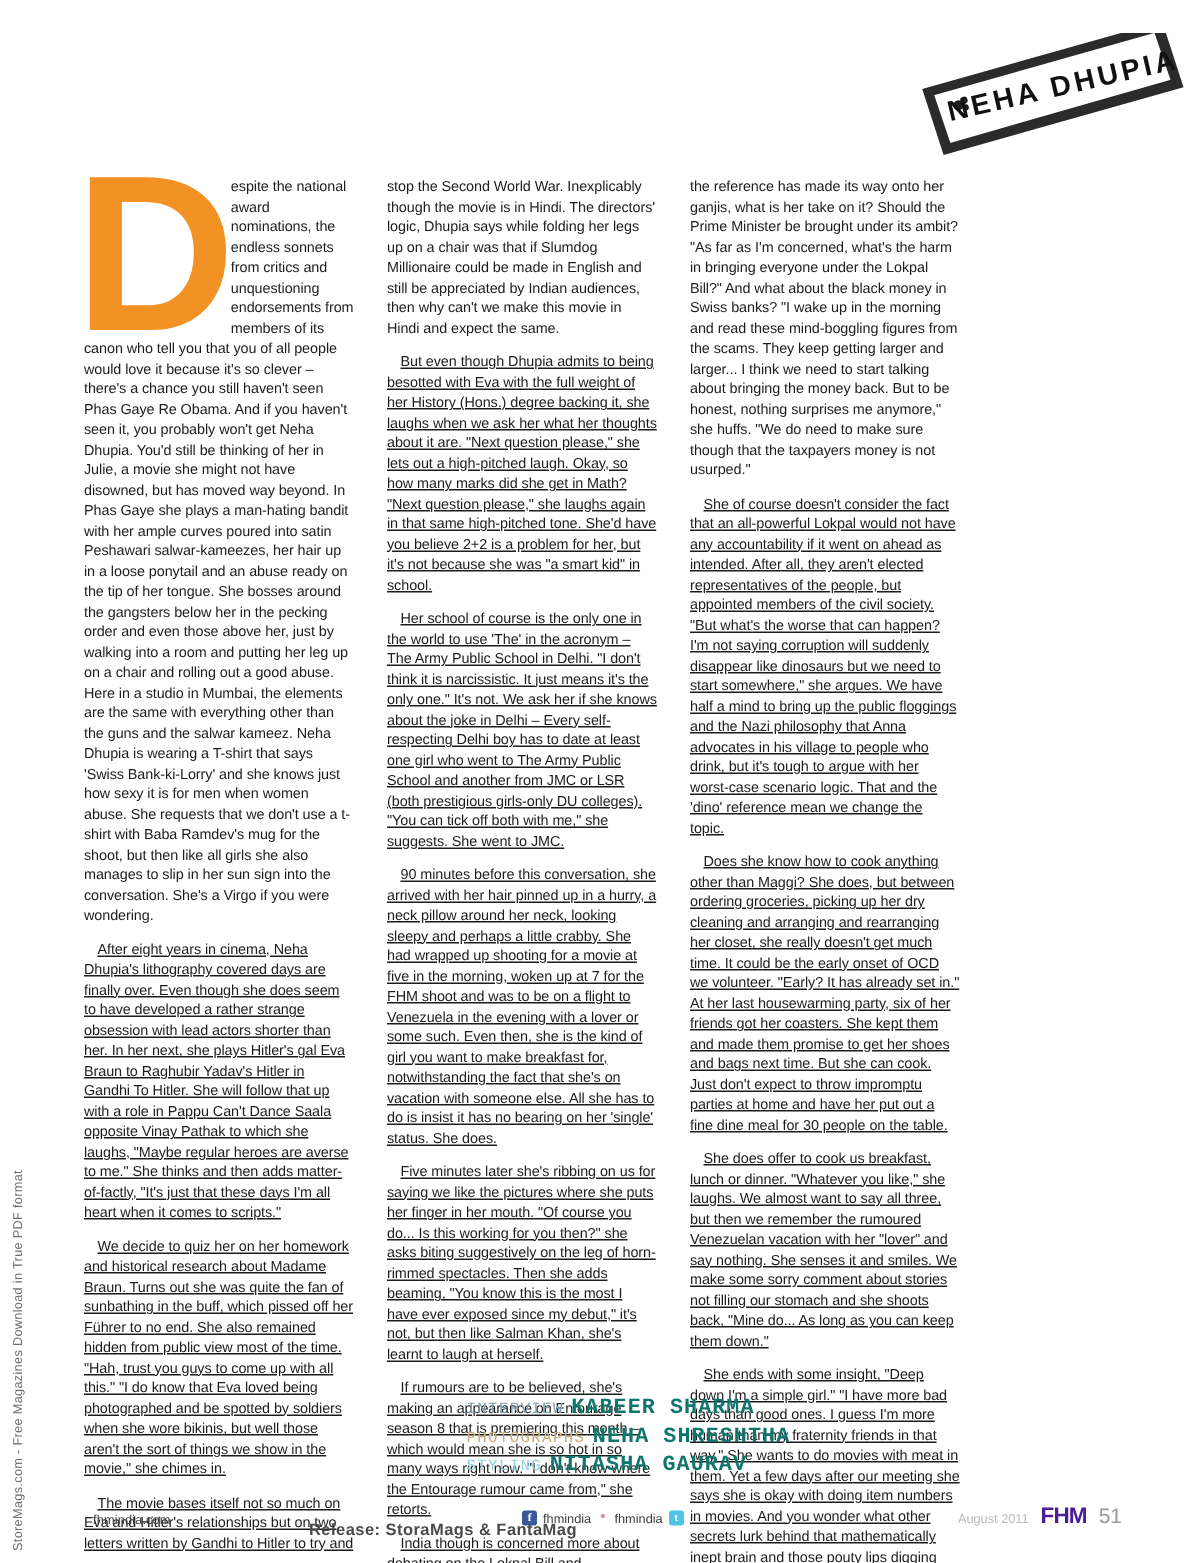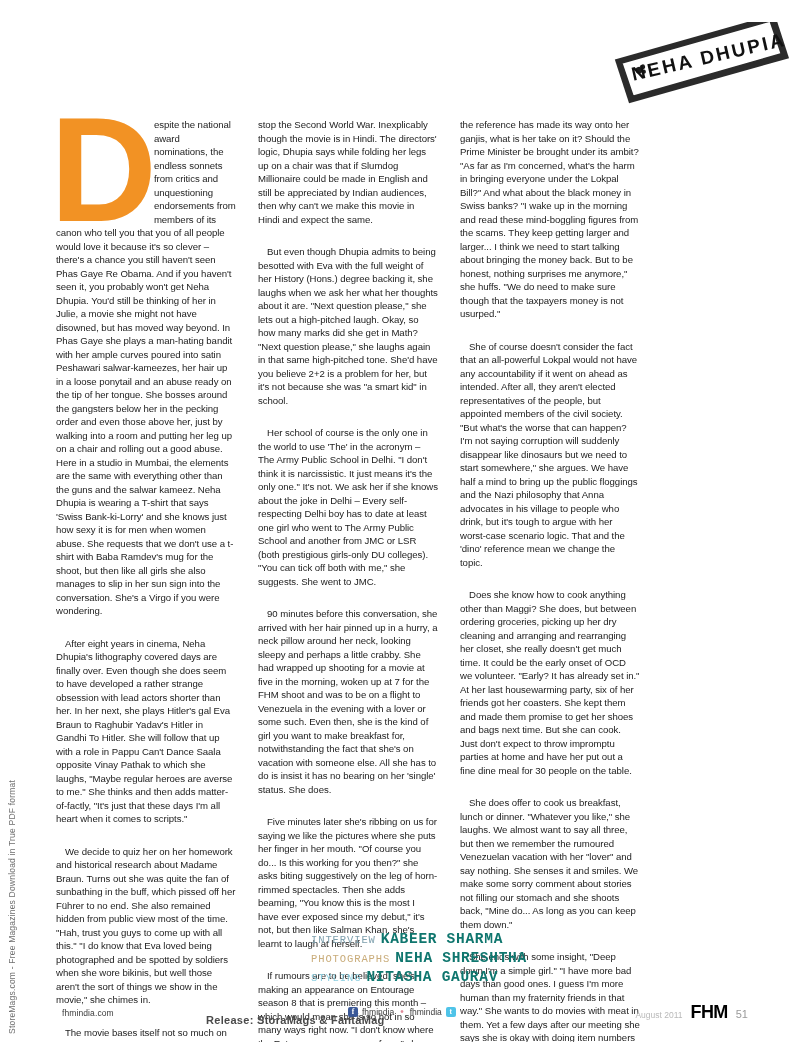--- a/index.html
+++ b/index.html
@@ -73,21 +73,22 @@
     line-height: 13.5px;
     color: #1c1c1c;
     text-align: left;
     letter-spacing: -0.05px;
   }
   .body-text p {
     margin: 0;
   }
   .body-text p + p {
     text-indent: 9px;
-    margin-top: 19px;
+    margin-top: 9px;
+    text-decoration: underline;
   }
 
   
   .dropcap-wrap {
     position: relative;
   }
   .dropcap {
     float: left;
     font-family: "Liberation Sans", sans-serif;
     font-weight: bold;
@@ -181,28 +182,28 @@
     right: 52px;
     top: 1002px;
     display: flex;
     align-items: baseline;
     gap: 8px;
     font-size: 8.5px;
     color: #b9b9b9;
     text-align: center;
   }
   .page-num .fhm-logo {
-    font-size: 18px;
-    font-weight: bold;
-    color: #000000;
+    font-size: 15px;
+    font-weight: bold;
+    color: #4c1d95;
     letter-spacing: -0.6px;
     font-family: "Liberation Sans", sans-serif;
   }
   .page-num .pg {
-    font-size: 11px;
+    font-size: 14px;
     color: #9a9a9a;
   }
 </style>
 </head>
 <body>
 
 <div class="page">
 
   <div class="spine-watermark">
     <span>StoreMags.com - Free Magazines Download in True PDF format</span>

